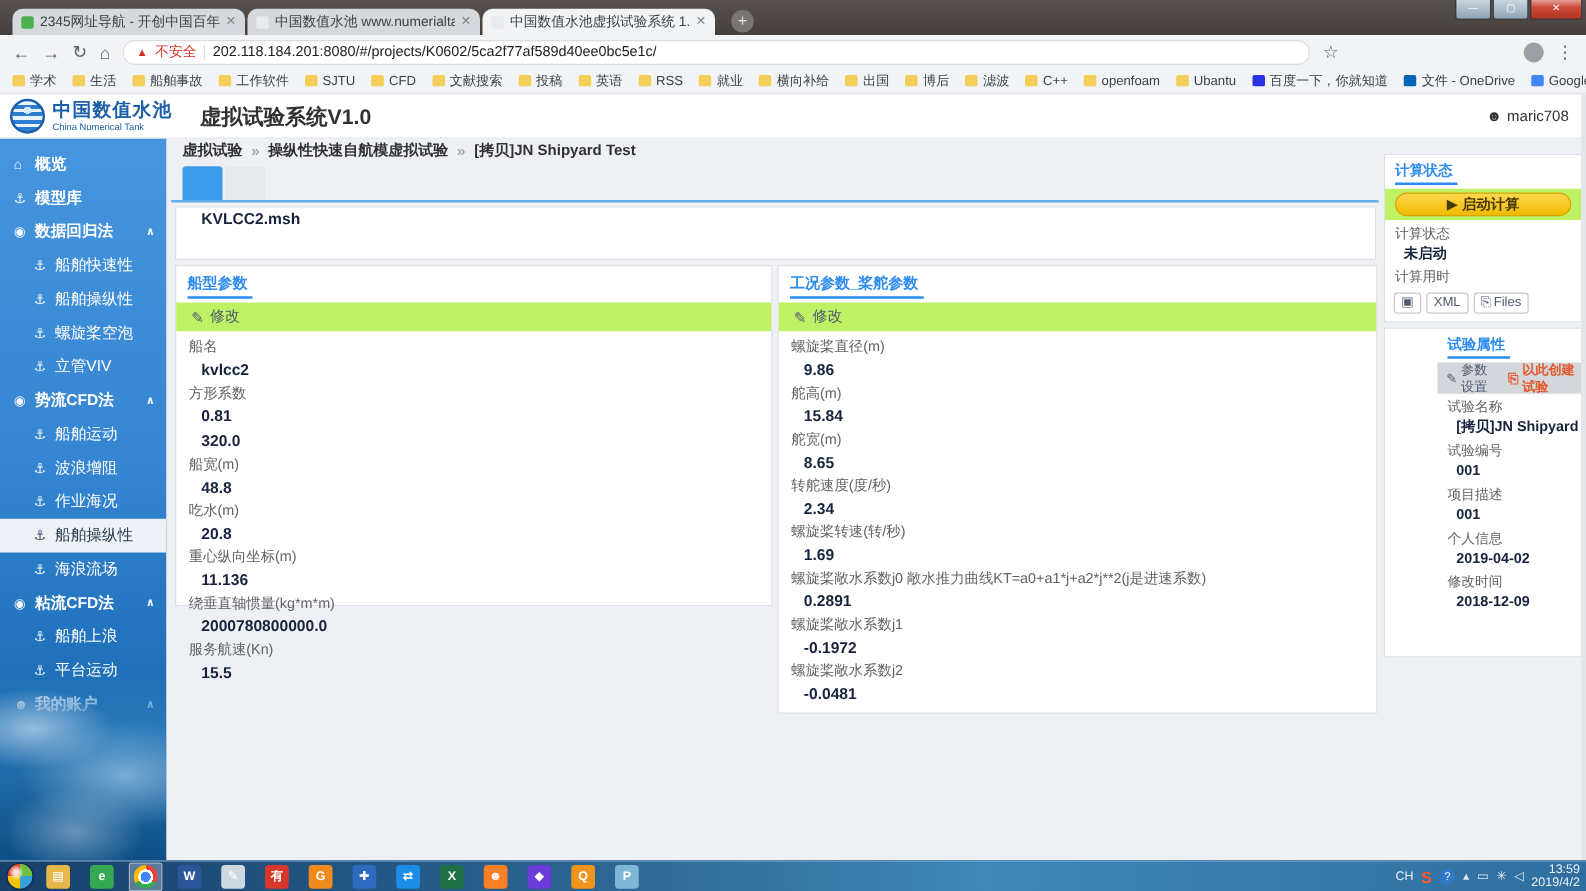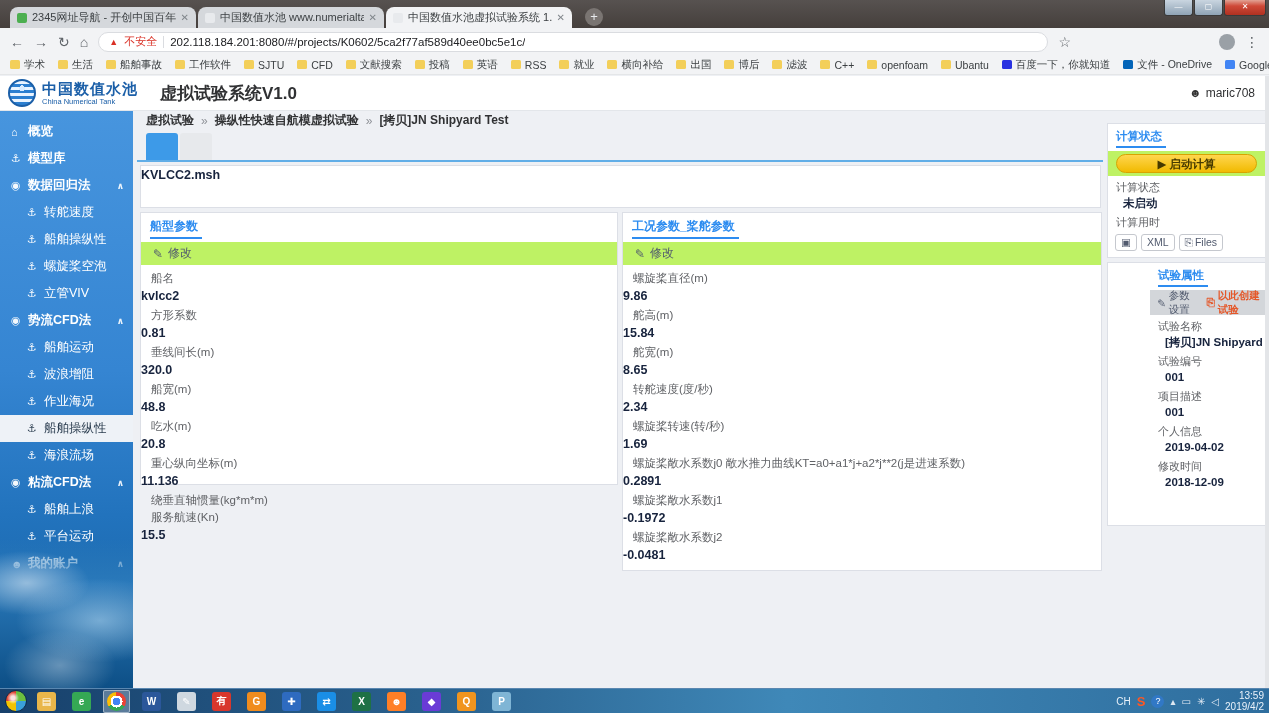--- a/index.html
+++ b/index.html
@@ -87,21 +87,21 @@
 
   .panel { position:absolute; background:#fff; border:1px solid #dcdfe6; }
   .p-mesh { left:140px; top:165px; width:961px; height:43px; }
   .p-left { left:140px; top:212px; width:478px; height:273px; }
   .p-right { left:622px; top:212px; width:480px; height:359px; }
   .p-status { left:1107px; top:123px; width:159px; height:135px; }
   .p-props { left:1107px; top:262px; width:159px; height:264px;padding-left:42px; }
 
   .f-label { font-size:11.5px; color:#606266; padding-left:10px; height:17px; line-height:17px;
     white-space:nowrap; overflow:hidden; }
-  .f-value { font-size:12.5px; font-weight:bold; color:#17233d; height:18px;
+  .f-value { font-size:12.5px; font-weight:bold; color:#17233d; padding-left:20px; height:18px;
     line-height:18px; margin-bottom:2px; white-space:nowrap; }
 
   .p-title { display:inline-block; margin:5px 0 0 9px; font-size:12px; font-weight:bold; color:#2d8cf0;
     border-bottom:2px solid #2d8cf0; padding:0 4px 2px 0; }
   .p-toolbar { margin-top:3px; height:23px; background:#bef264; display:flex; align-items:center;
     padding-left:12px; font-size:12px; color:#515a6e; gap:5px; }
   .p-fields { padding-top:5px; }
   .edit-ic { font-size:12px; }
 
   
@@ -283,21 +283,21 @@
         </div><div class="s-item lv1">
           <span class="s-ic">⚓</span>
           <span class="s-lb">模型库</span>
           <span class="s-ch"></span>
         </div><div class="s-item lv1 group">
           <span class="s-ic">◉</span>
           <span class="s-lb">数据回归法</span>
           <span class="s-ch">∧</span>
         </div><div class="s-item lv2">
           <span class="s-ic">⚓</span>
-          <span class="s-lb">转舵速度</span>
+          <span class="s-lb">船舶快速性</span>
           <span class="s-ch"></span>
         </div><div class="s-item lv2">
           <span class="s-ic">⚓</span>
           <span class="s-lb">船舶操纵性</span>
           <span class="s-ch"></span>
         </div><div class="s-item lv2">
           <span class="s-ic">⚓</span>
           <span class="s-lb">螺旋桨空泡</span>
           <span class="s-ch"></span>
         </div><div class="s-item lv2">
@@ -377,33 +377,33 @@
       <span>修改</span>
     </div>
     <div class="p-fields">
       <div class="rep"><div>
           <div class="f-label">船名</div>
           <div class="f-value">kvlcc2</div>
         </div><div>
           <div class="f-label">方形系数</div>
           <div class="f-value">0.81</div>
         </div><div>
-          <div class="f-label">垂线间长(m)</div>
           <div class="f-value">320.0</div>
         </div><div>
           <div class="f-label">船宽(m)</div>
           <div class="f-value">48.8</div>
         </div><div>
           <div class="f-label">吃水(m)</div>
           <div class="f-value">20.8</div>
         </div><div>
           <div class="f-label">重心纵向坐标(m)</div>
           <div class="f-value">11.136</div>
         </div><div>
           <div class="f-label">绕垂直轴惯量(kg*m*m)</div>
+          <div class="f-value">2000780800000.0</div>
         </div><div>
           <div class="f-label">服务航速(Kn)</div>
           <div class="f-value">15.5</div>
         </div></div>
     </div>
   </div>
 
   <div class="panel p-right">
     <div class="p-title">工况参数_桨舵参数</div>
     <div class="p-toolbar">

